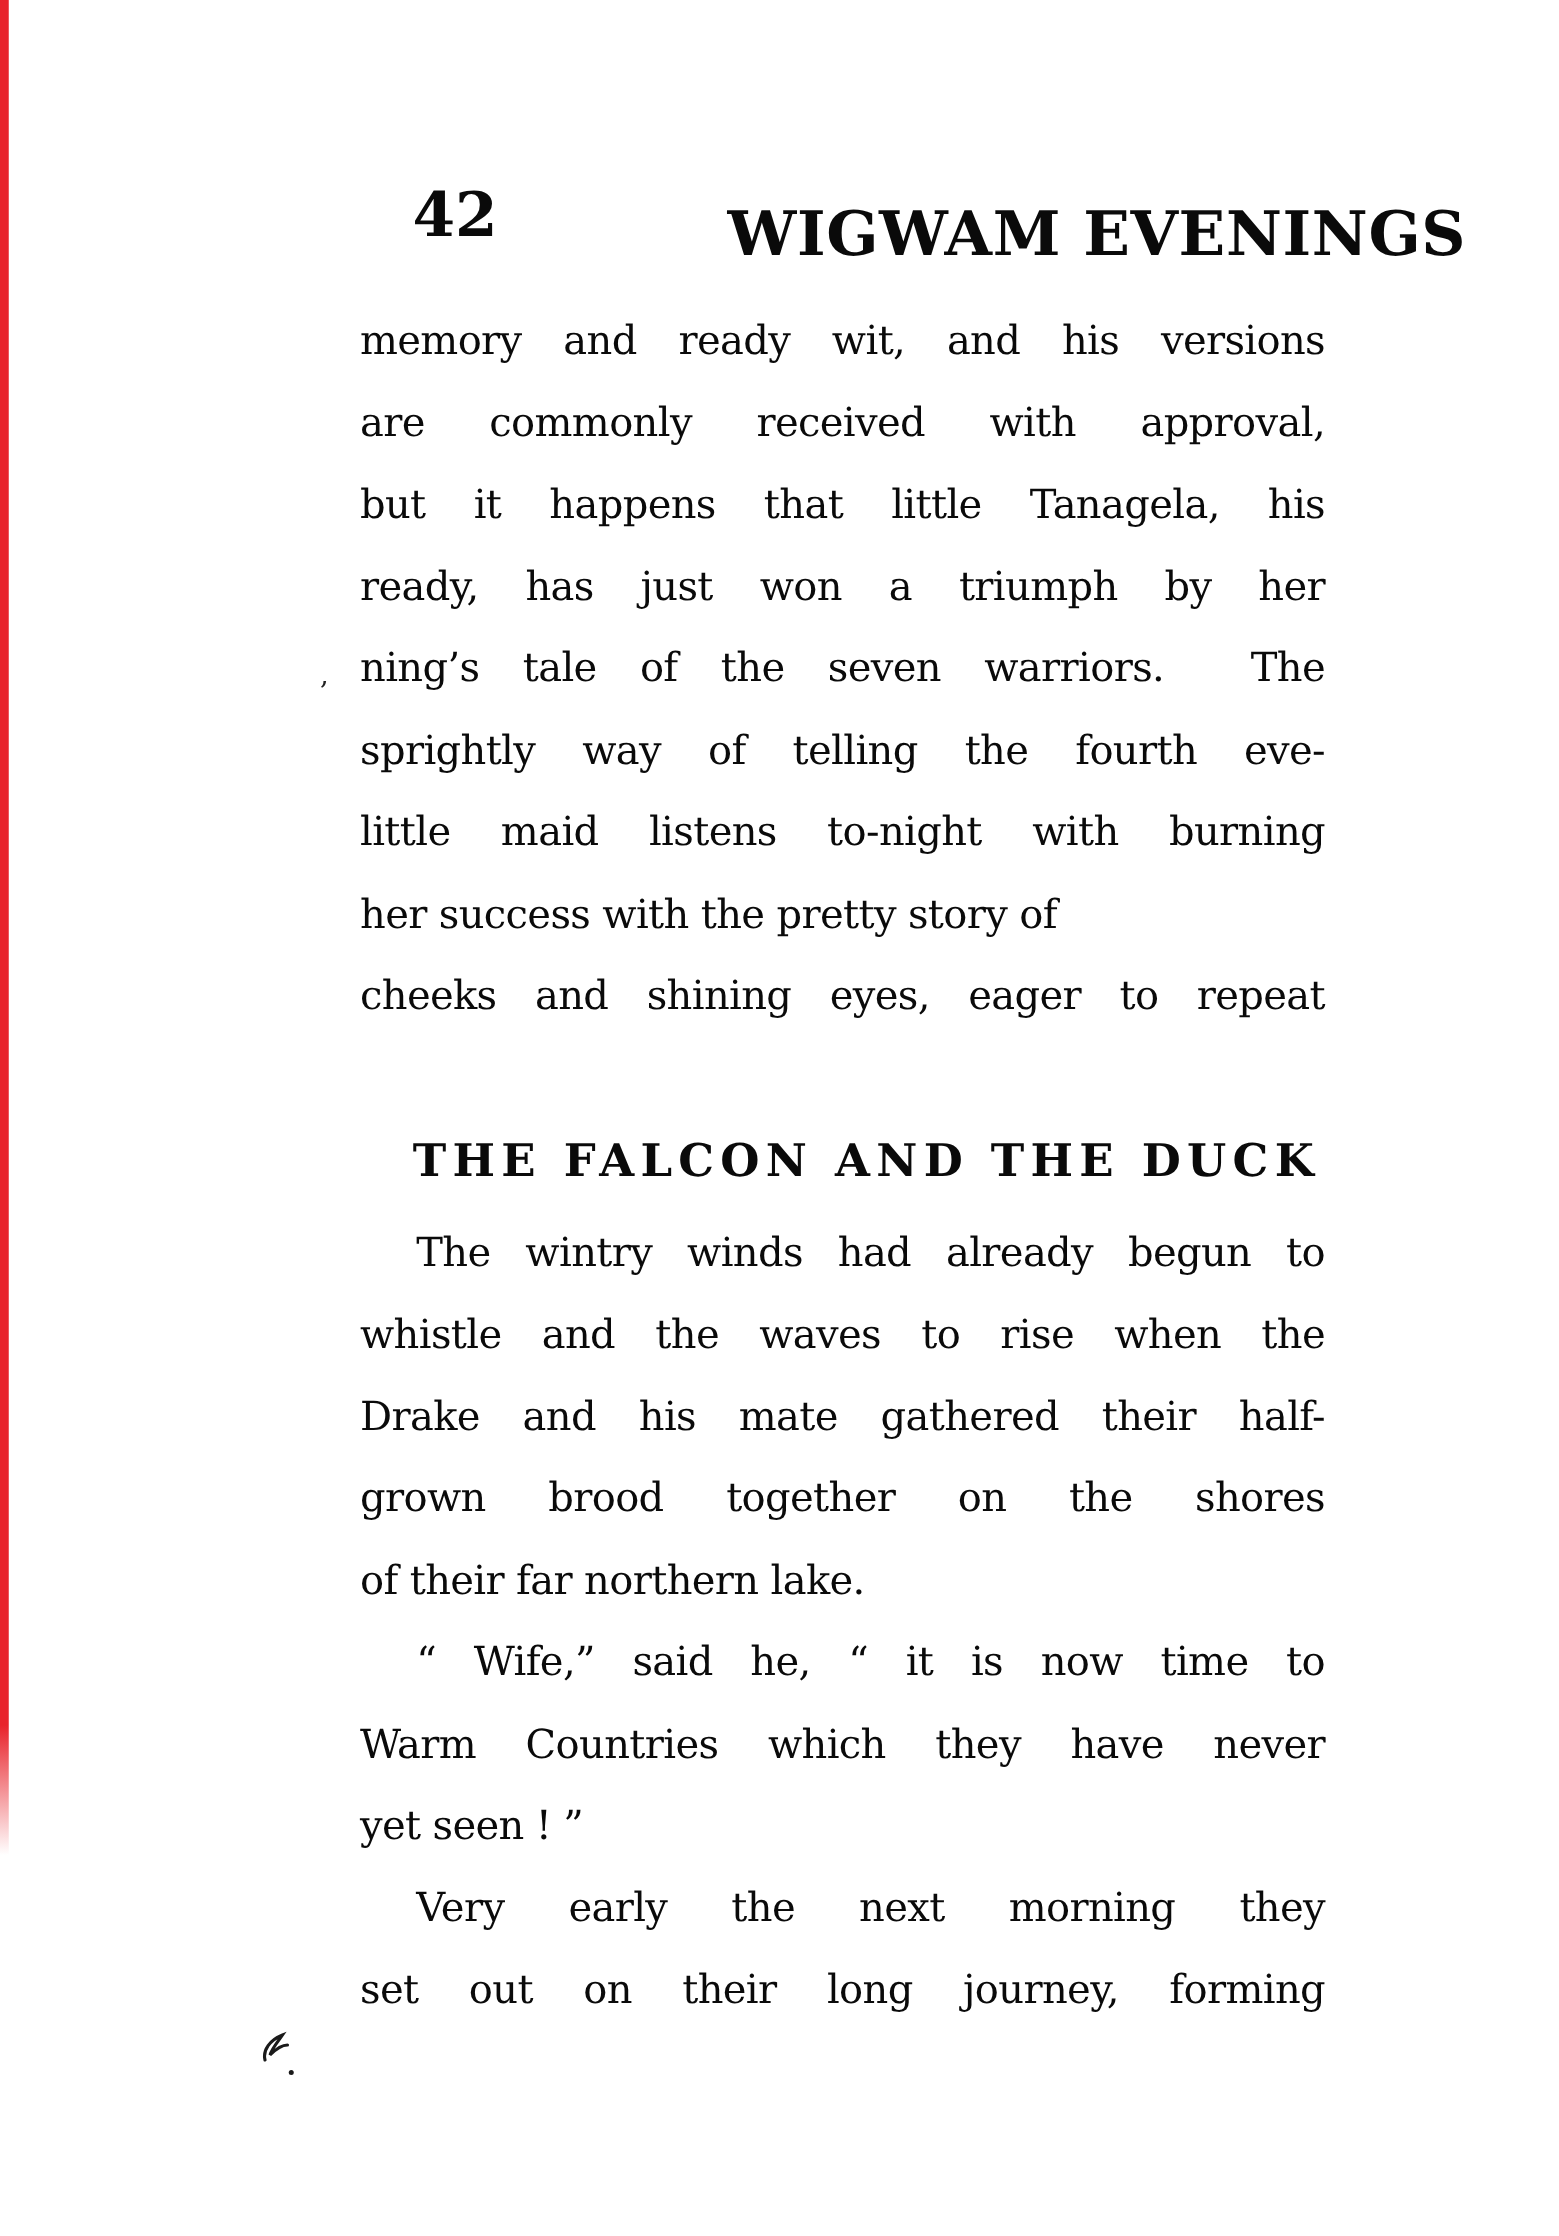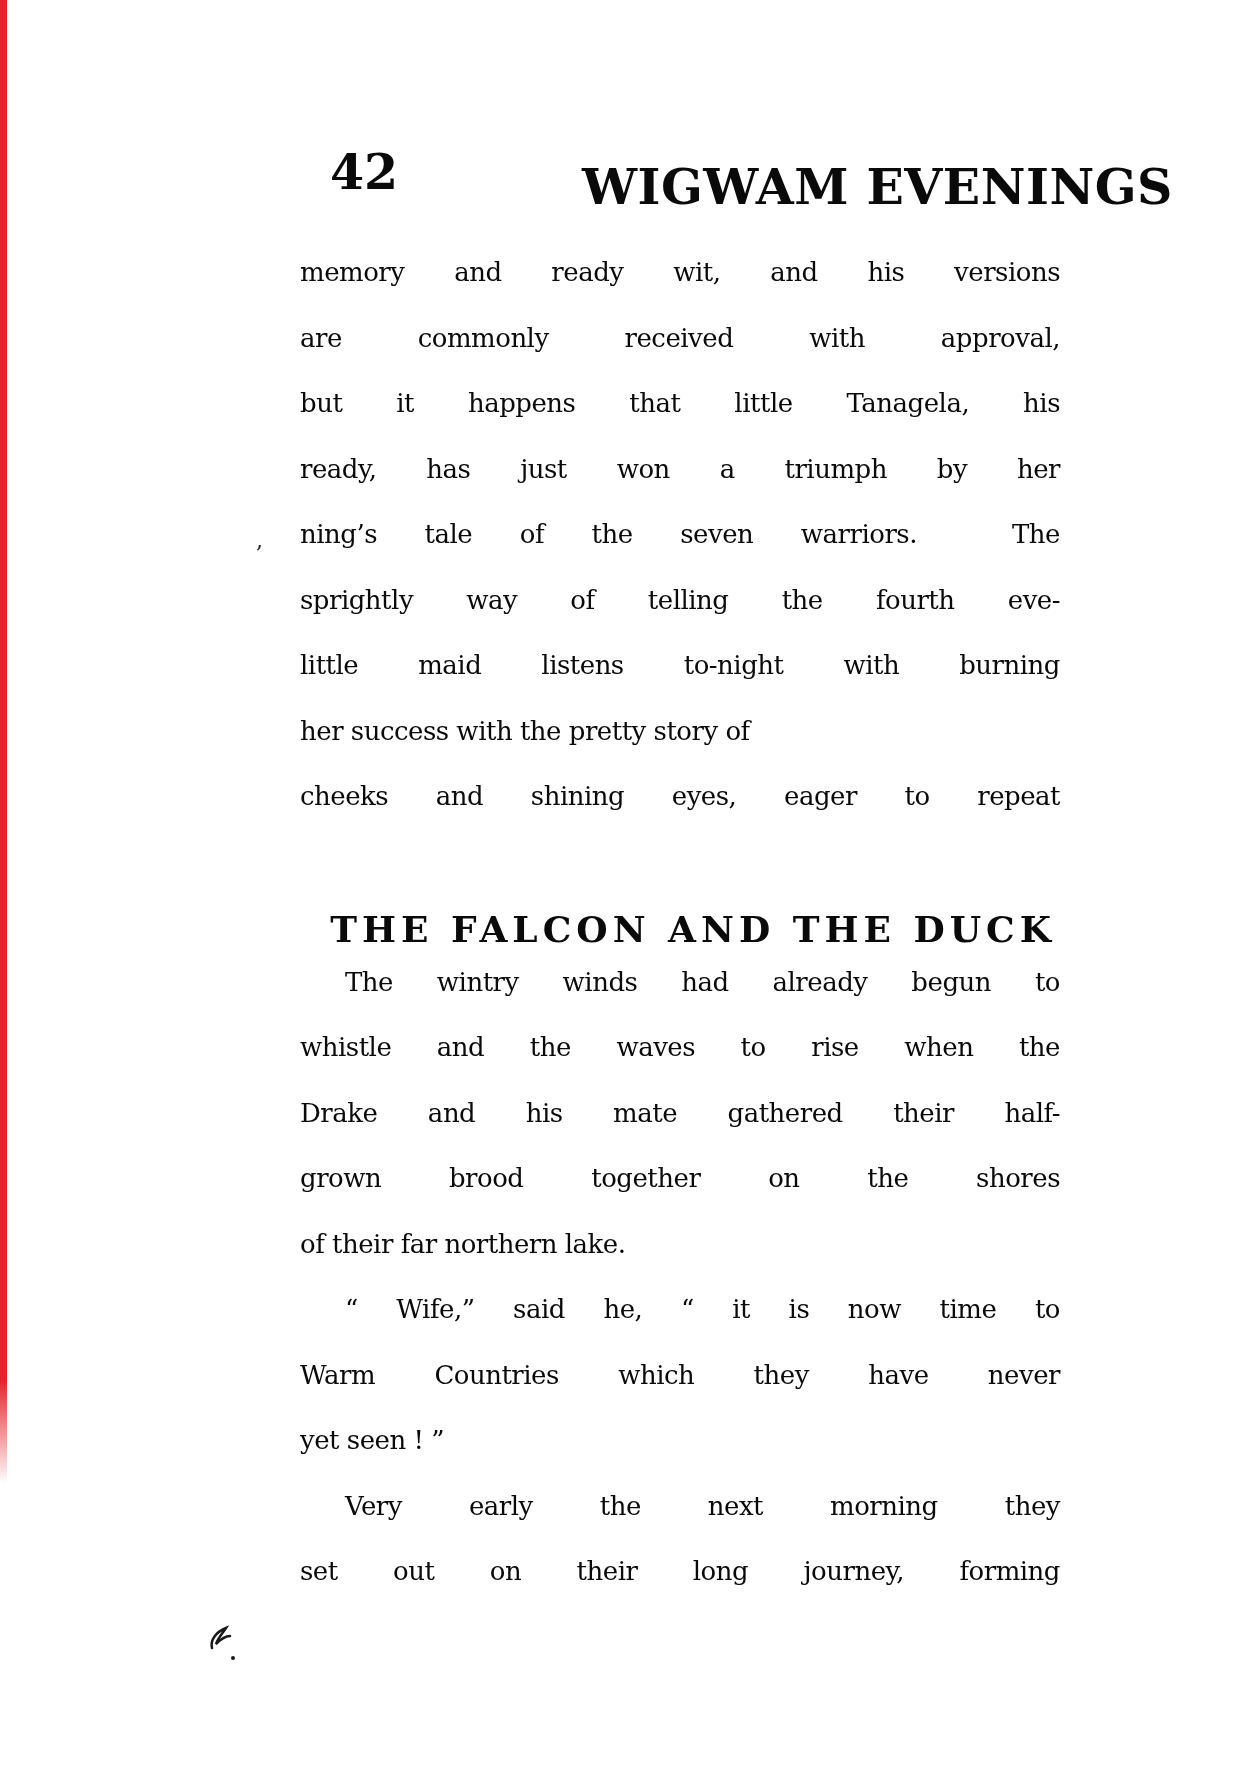--- a/index.html
+++ b/index.html
@@ -40,43 +40,43 @@
     white-space: nowrap;
   }
 
   
   .text-column {
     position: absolute;
     left: 288px; top: 240px;
     width: 772px;
   }
   .line {
-    font-size: 26px;
+    font-size: 32px;
     line-height: 65.5px;
     letter-spacing: -0.5px;
     text-align: justify;
     text-align-last: justify;
     white-space: normal;
-    margin-left: 12px;
   }
   .line.para-end {
     text-align-last: left;
   }
   .line.indent {
     text-indent: 45px;
   }
 
   .story-heading {
     font-size: 36px;
     font-weight: 700;
     line-height: 42px;
     letter-spacing: 5px;
     text-align: right;
     padding-right: 4px;
     margin-top: 78px;
+    margin-bottom: 20px;
     white-space: nowrap;
   }
 
   
   .stray-comma {
     position: absolute;
     left: 256px; top: 528px;
     font-size: 22px;
     color: #222;
   }

